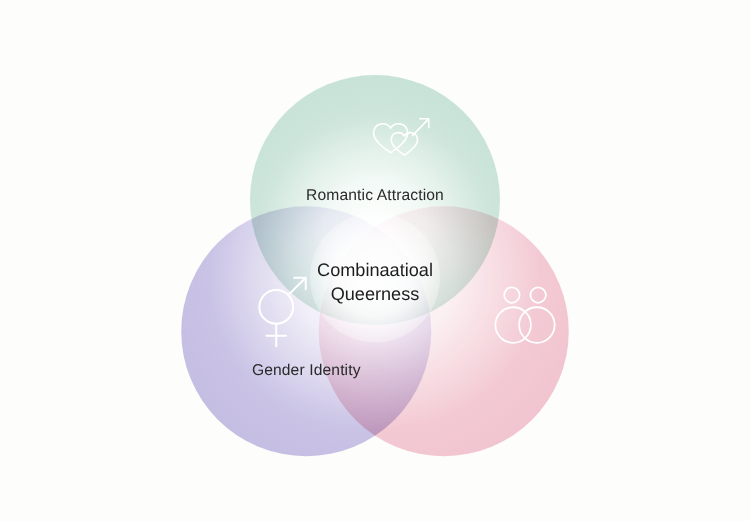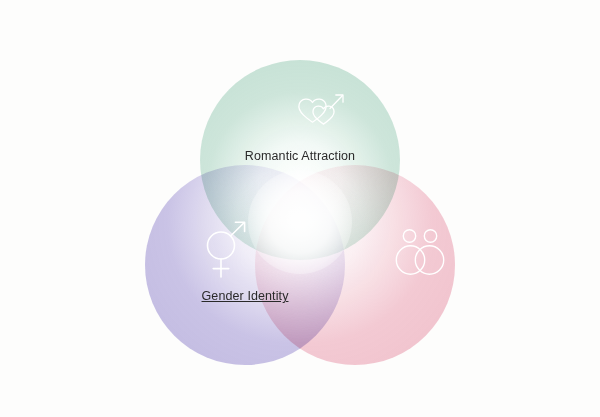--- a/index.html
+++ b/index.html
@@ -116,21 +116,20 @@
   .label-romantic {
     left: 0; right: 0;
     top: 149px;
     margin: 0 auto;
     width: 600px;
   }
   .label-gender {
     left: 145px;
     top: 289px;
     width: 200px;
-    text-decoration: underline;
   }
   .label-sexual {
     left: 355px;
     top: 289px;
     width: 200px;
   }
 
   .center-label {
     position: absolute;
     left: 245px;
@@ -183,14 +182,18 @@
       <circle cx="18.5" cy="33" r="14.2"></circle>
       <circle cx="37.5" cy="33" r="14.2"></circle>
     </svg>
   </div>
 
   <div class="venn-label label-romantic">Romantic Attraction</div>
 
   <div class="venn-label label-gender">Gender Identity</div>
 
 
+  <div class="center-label">
+    <span class="line">Combinaatioal</span>
+    <span class="line">Queerness</span>
+  </div>
 
 </div>
 
 </body></html>

